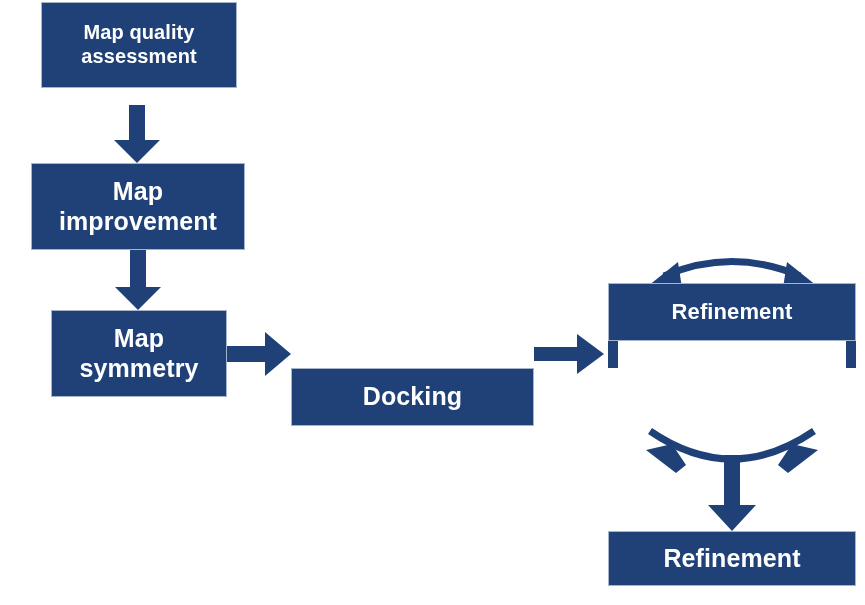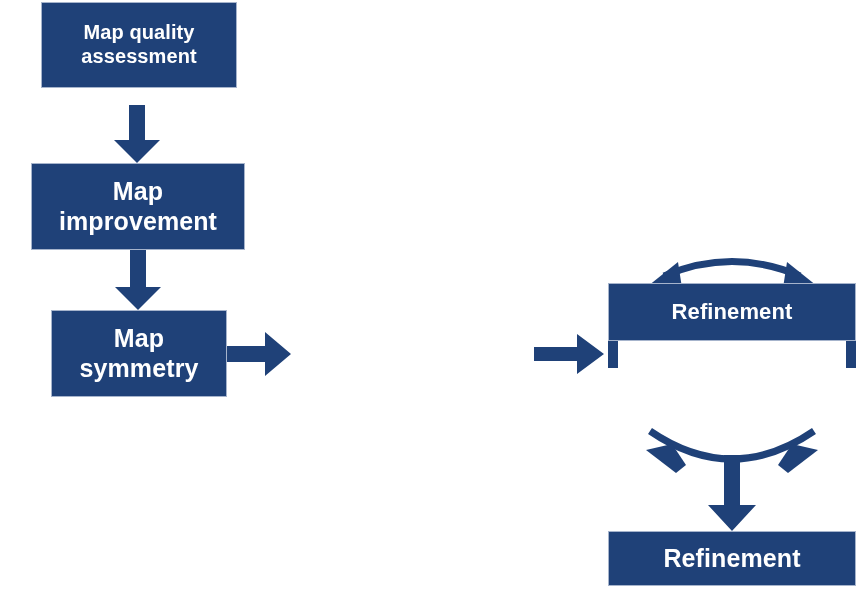--- a/index.html
+++ b/index.html
@@ -109,20 +109,23 @@
     <span>Map
 improvement</span>
   </div>
 
   <div class="node" id="node-map-symmetry">
     <span>Map
 symmetry</span>
   </div>
 
 
+  <div class="node" id="node-docking">
+    <span>Docking</span>
+  </div>
 
   <div class="side-bar" id="cycle-bar-left"></div>
   <div class="side-bar" id="cycle-bar-right"></div>
 
   <div class="node" id="node-refinement">
     <span>Refinement</span>
   </div>
 
 
   <div class="node" id="node-deposition">

